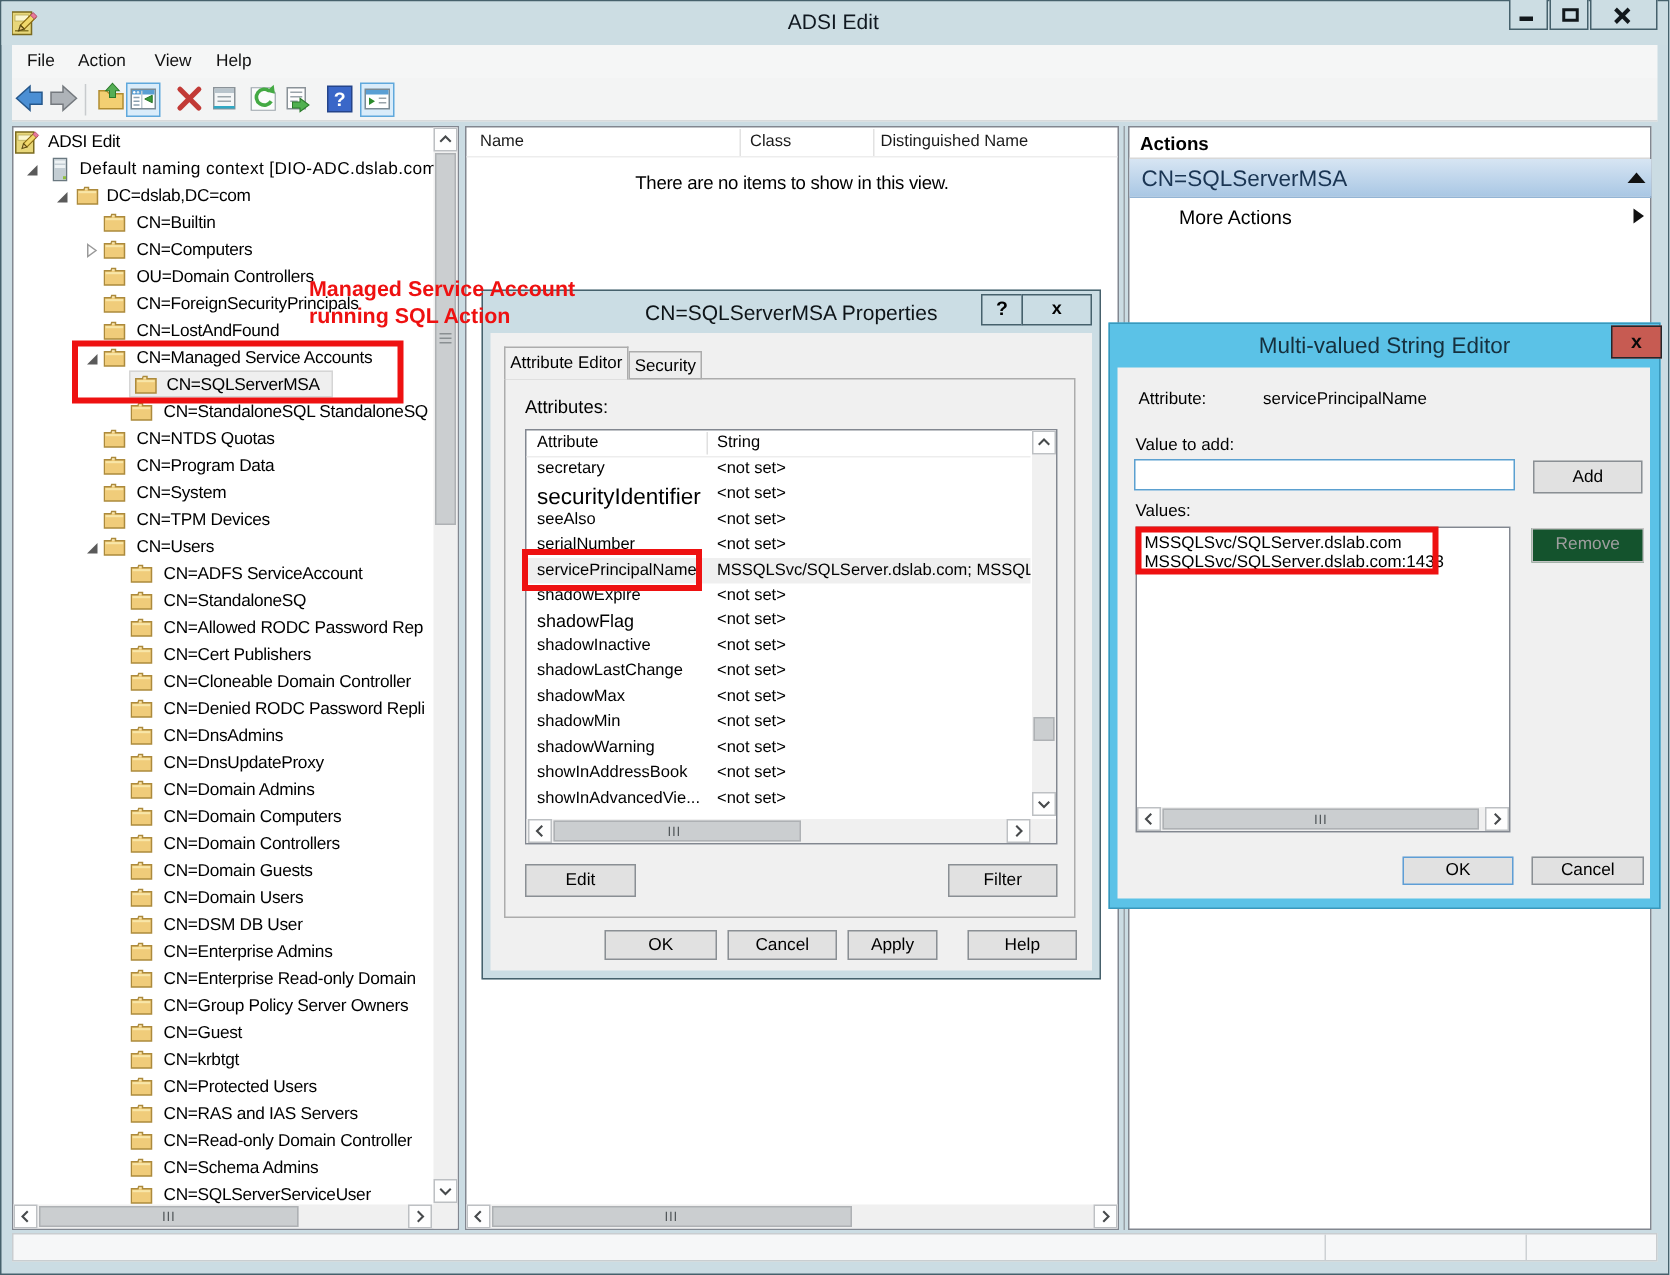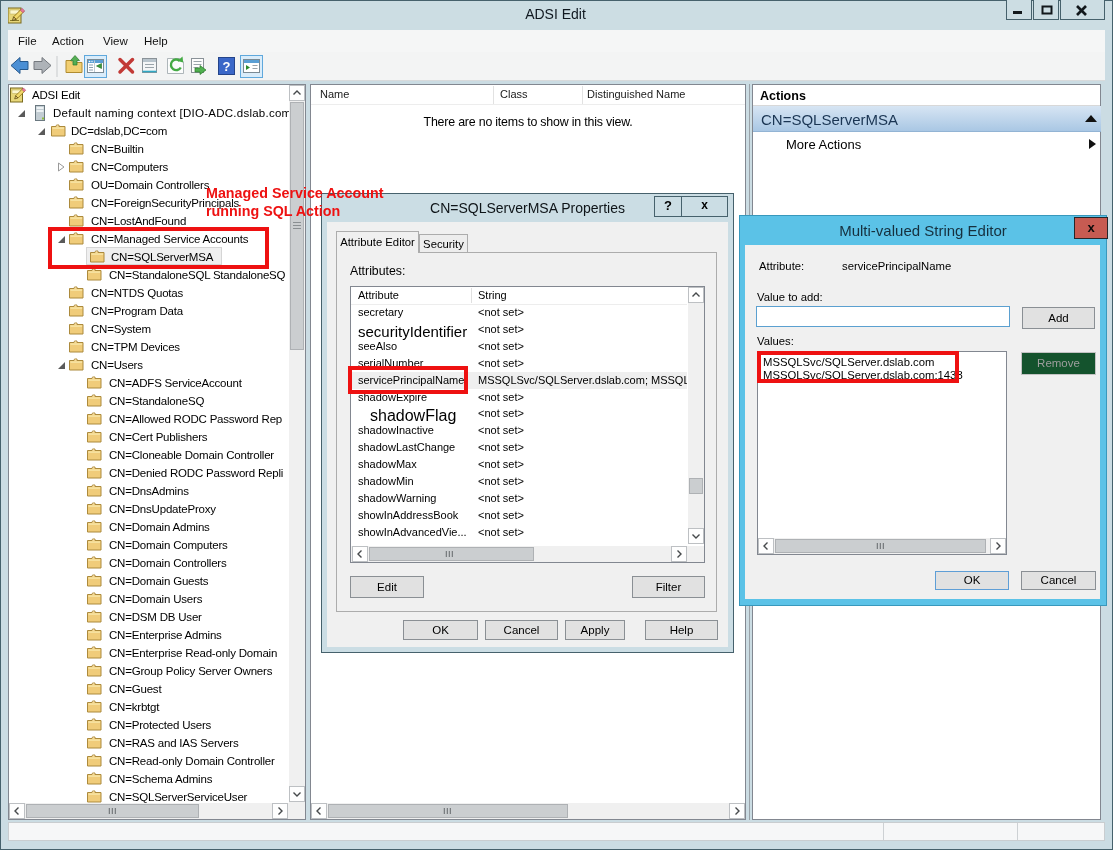--- a/index.html
+++ b/index.html
@@ -451,21 +451,21 @@
 <div class="abs" style="left:478px;top:322.9px;font-size:11px;white-space:nowrap;width:209px;overflow:hidden">&lt;not set&gt;</div>
 <div class="abs" style="left:358px;top:339.8px;font-size:11px;white-space:nowrap">seeAlso</div>
 <div class="abs" style="left:478px;top:339.8px;font-size:11px;white-space:nowrap;width:209px;overflow:hidden">&lt;not set&gt;</div>
 <div class="abs" style="left:358px;top:356.7px;font-size:11px;white-space:nowrap">serialNumber</div>
 <div class="abs" style="left:478px;top:356.7px;font-size:11px;white-space:nowrap;width:209px;overflow:hidden">&lt;not set&gt;</div>
 <div class="abs" style="left:351px;top:372.1px;width:336px;height:17px;background:#EFEFEF"></div>
 <div class="abs" style="left:358px;top:373.6px;font-size:11px;white-space:nowrap">servicePrincipalName</div>
 <div class="abs" style="left:478px;top:373.6px;font-size:11px;white-space:nowrap;width:209px;overflow:hidden">MSSQLSvc/SQLServer.dslab.com; MSSQLS</div>
 <div class="abs" style="left:358px;top:390.5px;font-size:11px;white-space:nowrap">shadowExpire</div>
 <div class="abs" style="left:478px;top:390.5px;font-size:11px;white-space:nowrap;width:209px;overflow:hidden">&lt;not set&gt;</div>
-<div class="abs" style="left:370px;top:407.4px;font-size:16px;white-space:nowrap">shadowFlag</div>
+<div class="abs" style="left:358px;top:407.4px;font-size:12px;white-space:nowrap">shadowFlag</div>
 <div class="abs" style="left:478px;top:407.4px;font-size:11px;white-space:nowrap;width:209px;overflow:hidden">&lt;not set&gt;</div>
 <div class="abs" style="left:358px;top:424.3px;font-size:11px;white-space:nowrap">shadowInactive</div>
 <div class="abs" style="left:478px;top:424.3px;font-size:11px;white-space:nowrap;width:209px;overflow:hidden">&lt;not set&gt;</div>
 <div class="abs" style="left:358px;top:441.2px;font-size:11px;white-space:nowrap">shadowLastChange</div>
 <div class="abs" style="left:478px;top:441.2px;font-size:11px;white-space:nowrap;width:209px;overflow:hidden">&lt;not set&gt;</div>
 <div class="abs" style="left:358px;top:458.1px;font-size:11px;white-space:nowrap">shadowMax</div>
 <div class="abs" style="left:478px;top:458.1px;font-size:11px;white-space:nowrap;width:209px;overflow:hidden">&lt;not set&gt;</div>
 <div class="abs" style="left:358px;top:475.0px;font-size:11px;white-space:nowrap">shadowMin</div>
 <div class="abs" style="left:478px;top:475.0px;font-size:11px;white-space:nowrap;width:209px;overflow:hidden">&lt;not set&gt;</div>
 <div class="abs" style="left:358px;top:491.9px;font-size:11px;white-space:nowrap">shadowWarning</div>

